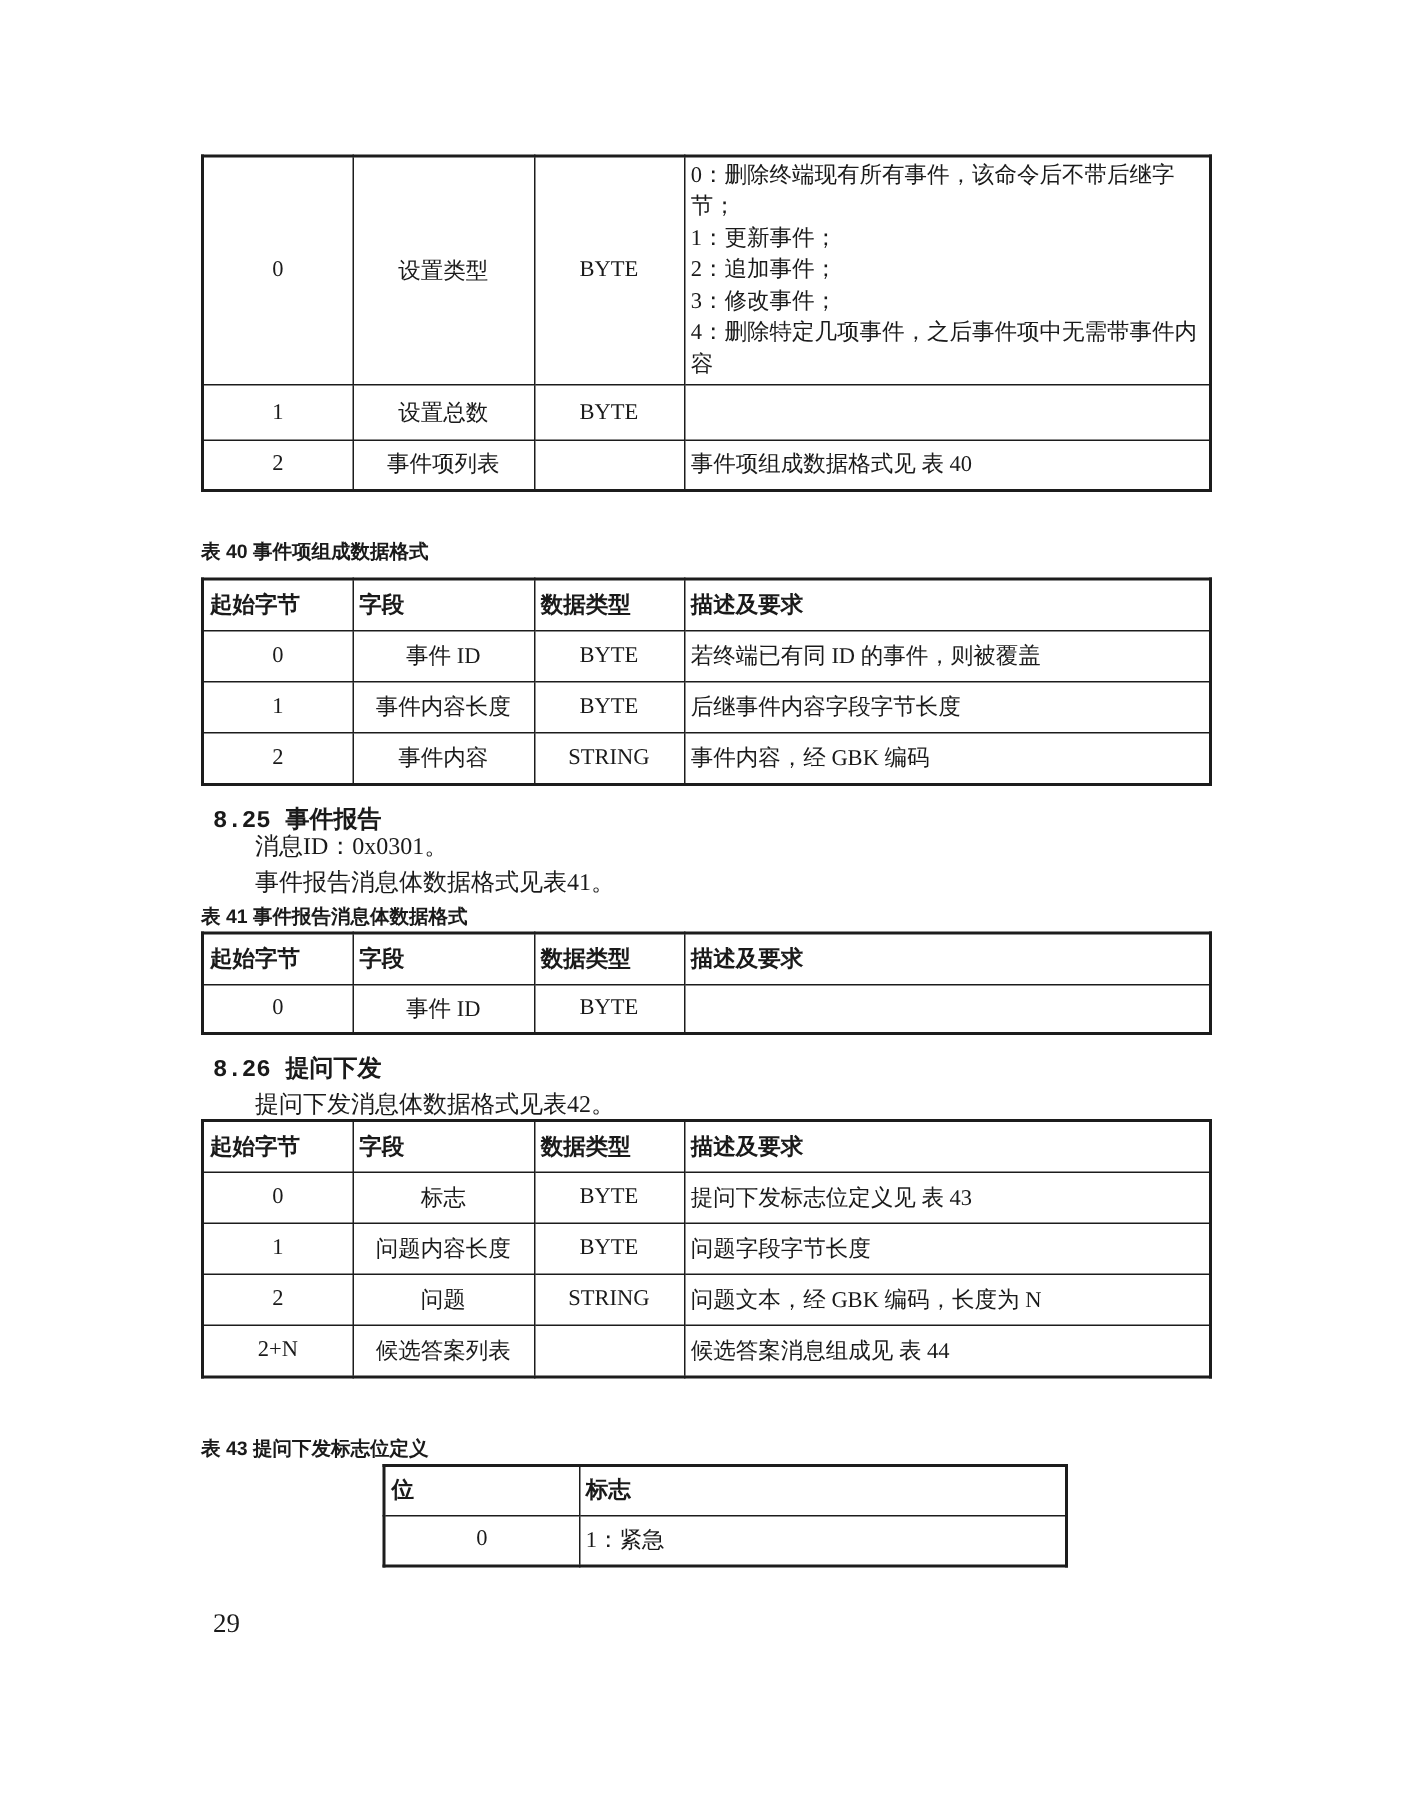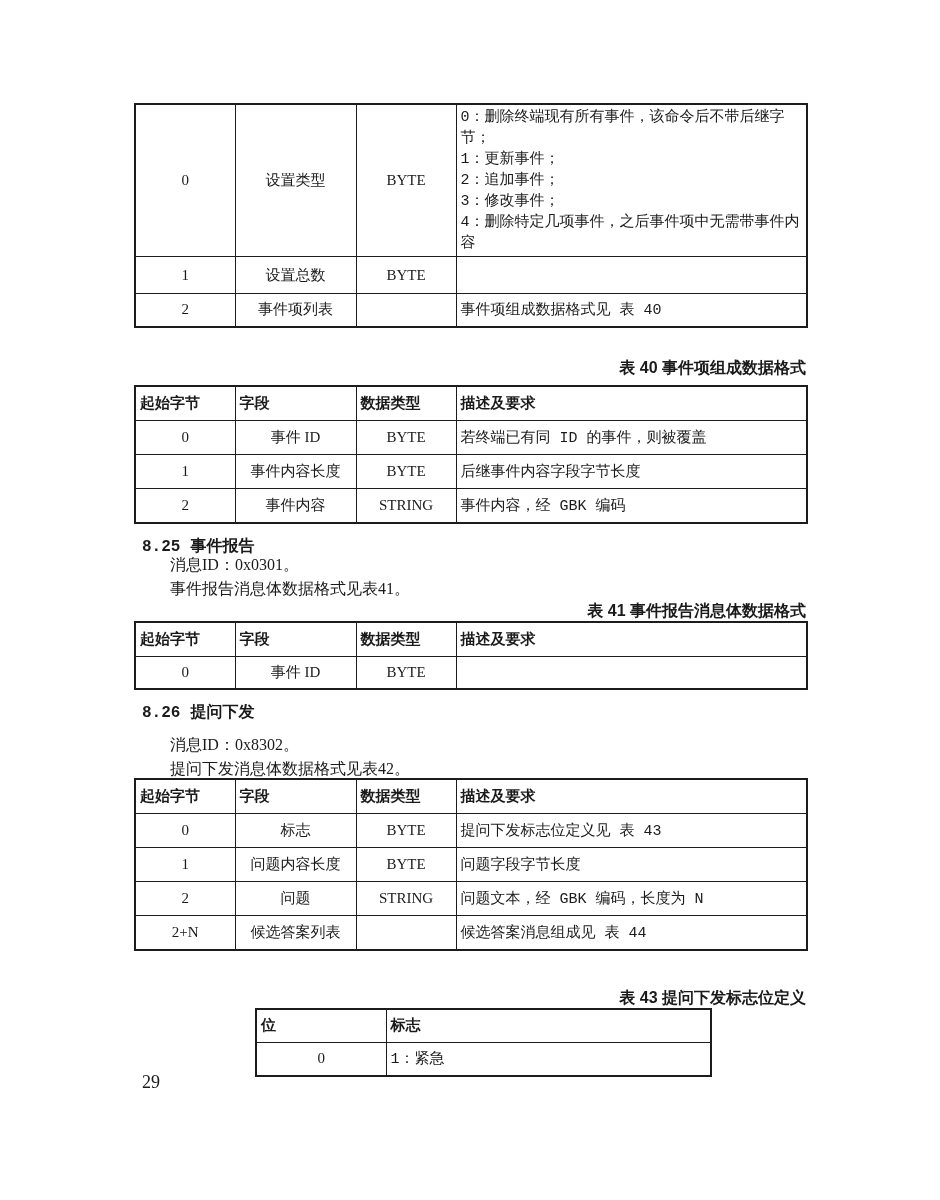--- a/index.html
+++ b/index.html
@@ -30,36 +30,36 @@
     font-size: 15px;
     padding: 2px 4px;
     vertical-align: middle;
   }
   table.spec th {
     font-family: "Liberation Sans", sans-serif;
     font-weight: bold;
     text-align: left;
   }
   td.c { text-align: center; }
-  td.l { text-align: left; padding-left: 9px; font-family: Liberation Mono, monospace; }
+  td.l { text-align: left; padding-left: 9px; }
   .desc-line { line-height: 21px; text-align: left; }
   .hrow  { height: 35px; }
   .h110  { height: 110px; }
   .h37   { height: 37px; }
   .h34   { height: 34px; }
   .h33   { height: 33px; }
   .h32   { height: 32px; }
 
   .cont-table { margin-top: 103px; }
 
   .tbl-title {
-    text-align: right;
+    text-align: left;
     font-family: "Liberation Sans", sans-serif;
     font-weight: 600;
-    font-size: 16px;
+    font-size: 13px;
     height: 20px;
     line-height: 20px;
   }
   .t40-title { margin-top: 30px; margin-bottom: 7px; }
   .t41-title { margin-top: 3px;  margin-bottom: 0; }
   .t42-title { margin-top: 2px;  margin-bottom: 0; }
   .t43-title { margin-top: 37px; margin-bottom: 0; }
 
   .sec-heading {
     margin-top: 14px;
@@ -202,21 +202,20 @@
           <td class="c">事件 ID</td>
           <td class="c">BYTE</td>
           <td class="l"></td>
         </tr>
       </tbody>
     </table>
 
     <div class="sec-heading">
       <span class="sec-num">8.26</span><span>提问下发</span>
     </div>
-    <div class="body-para p-first2">消息ID：0x8302。</div>
     <div class="body-para p-next">提问下发消息体数据格式见表42。</div>
 
     <table class="spec">
       <colgroup>
           <col style="width:100px">
           <col style="width:121px">
           <col style="width:100px">
           <col style="width:351px">
         </colgroup>
       <thead>

